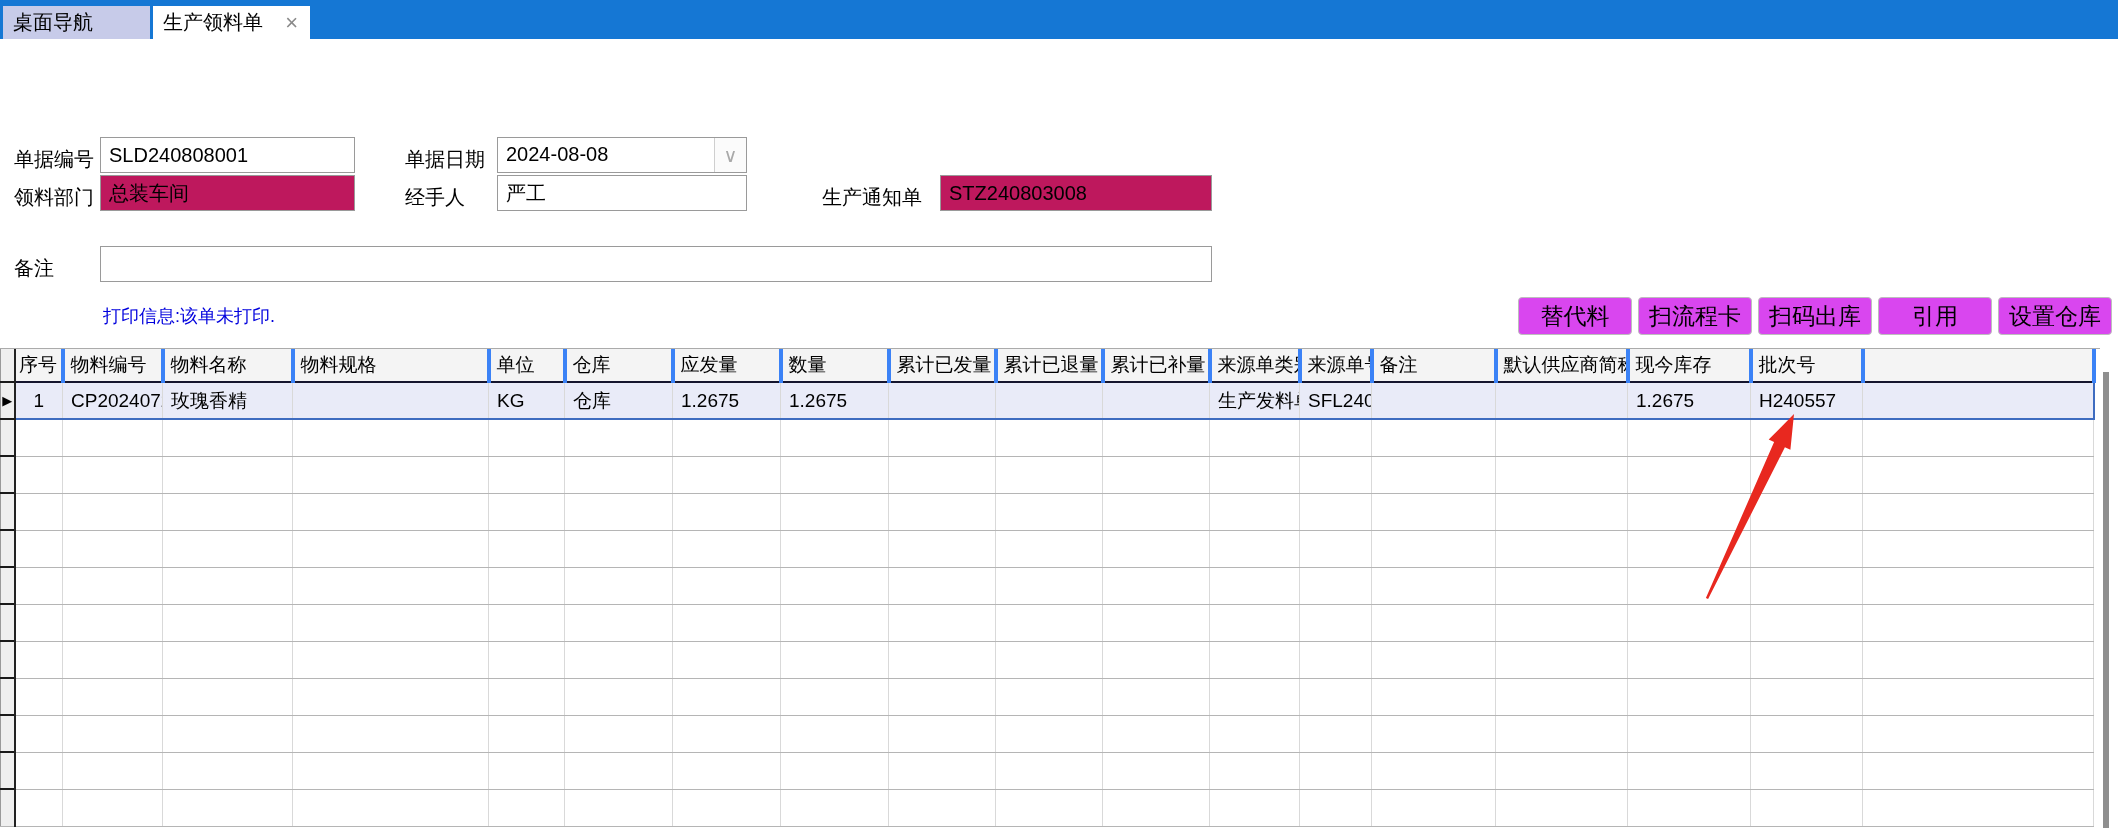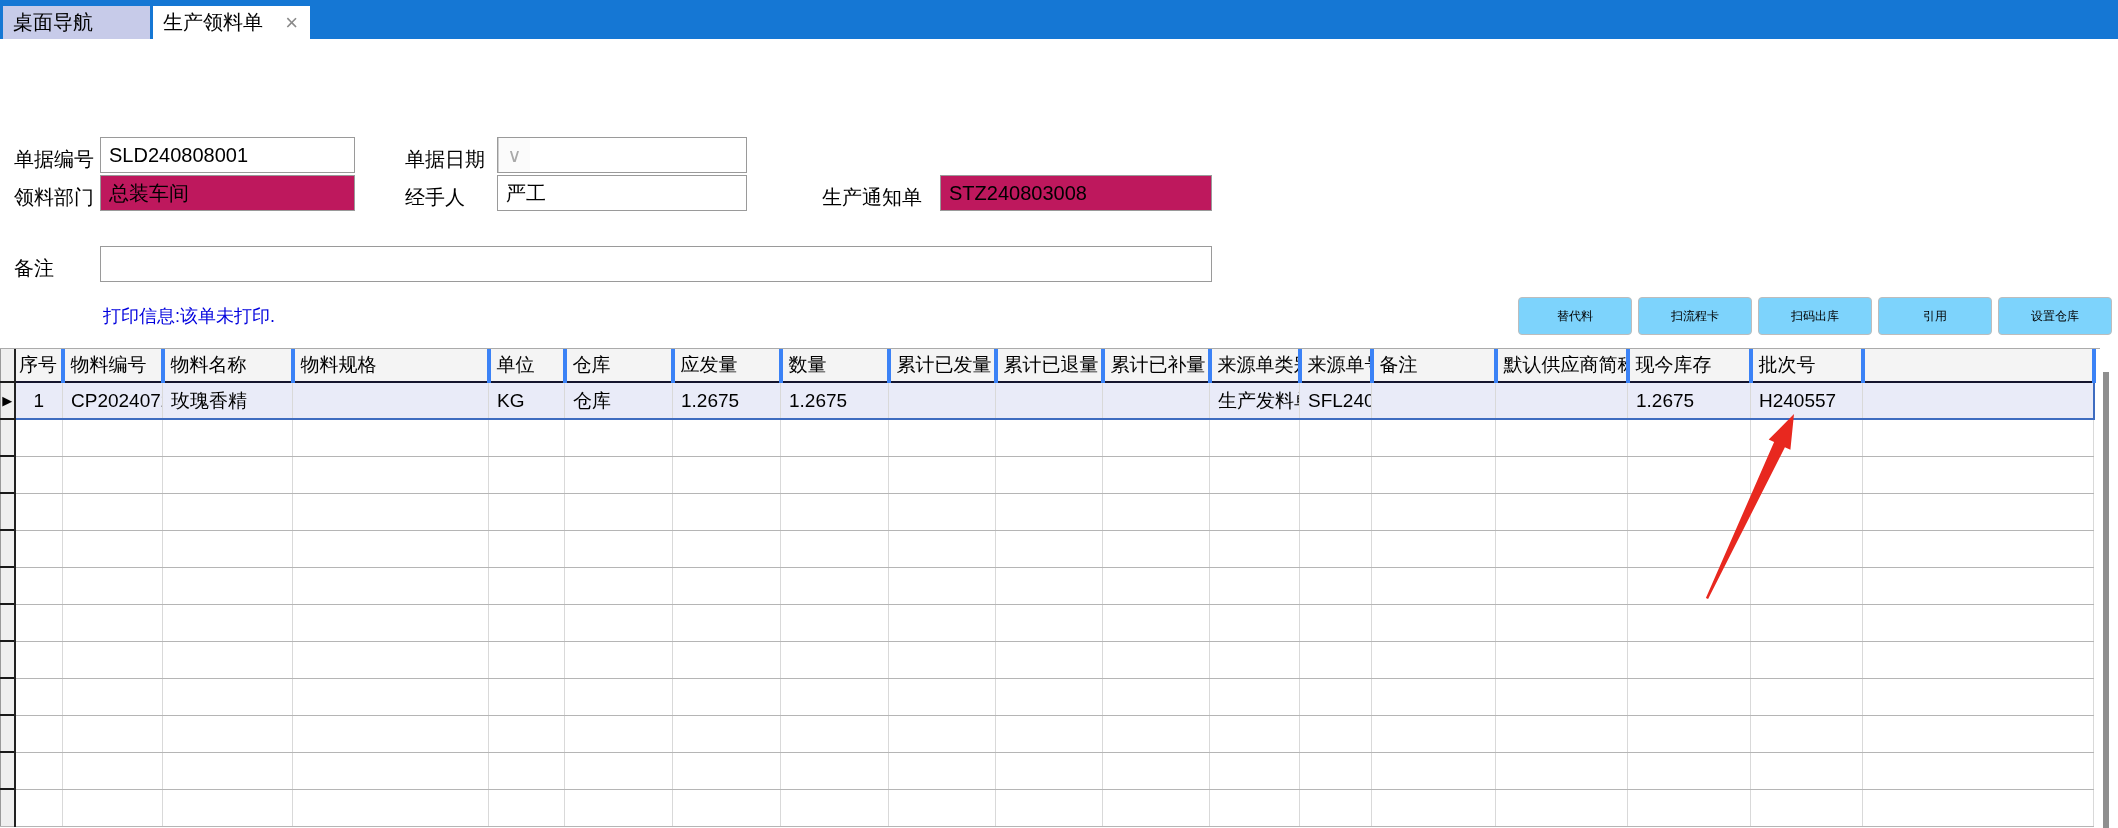--- a/index.html
+++ b/index.html
@@ -20,22 +20,22 @@
   .finput { position:absolute; height:36px; border:1px solid #9a9a9a; background:#fff;
             font-size:20px; padding:0 8px; font-family:inherit; color:#000; }
   .finput.cyan { background:#be185d; }
   .combo { position:absolute; height:36px; border:1px solid #9a9a9a; background:#fff; display:flex; }
   .combo .val { flex:1; font-size:20px; padding:5px 0 0 8px; }
   .combo .btn { width:32px; border-left:1px solid #cfcfcf; background:#fbfbfb; color:#a9a9a9;
                 font-size:19px; display:flex; align-items:center; justify-content:center; }
   .printinfo { position:absolute; left:103px; top:304px; color:#0000dd; font-size:18px; }
 
   
-  .toolbar-btn { position:absolute; top:297px; width:114px; height:38px; background:#7dd3fc;
-      border:1px solid #bdbdbd; border-radius:4px; font-size:12px; font-family:inherit; color:#000; }
+  .toolbar-btn { position:absolute; top:297px; width:114px; height:38px; background:#d946ef;
+      border:1px solid #bdbdbd; border-radius:4px; font-size:23px; font-family:inherit; color:#000; }
 
   
   .grid-wrap { position:absolute; left:0; top:348px; width:2100px; border-top:1px solid #ababab; }
   table.grid { border-collapse:collapse; table-layout:fixed; width:2093px; }
   table.grid th { height:33px; background:#f4f4f4; font-weight:normal; font-size:19px;
       text-align:left; padding:0 0 0 6px; white-space:nowrap; overflow:hidden;
       border-right:4px solid #3b82f6; }
   table.grid td { height:37px; background:#fff; font-size:19px; padding:0 0 0 8px;
       white-space:nowrap; overflow:hidden; border-right:1px solid #d9d9d9;
       border-bottom:1px solid #b5b5b5; }
@@ -65,20 +65,21 @@
     <span>生产领料单</span>
     <span class="close">×</span>
   </div>
 </div>
 
 <div class="flabel" style="left:14px; top:146px;">单据编号</div>
 <input class="finput" style="left: 100px; top: 137px; width: 255px;" value="SLD240808001">
 
 <div class="flabel" style="left:405px; top:146px;">单据日期</div>
 <div class="combo" style="left:497px; top:137px; width:250px;">
+  <div class="val">2024-08-08</div>
   <div class="btn">∨</div>
 </div>
 
 <div class="flabel" style="left:14px; top:184px;">领料部门</div>
 <input class="finput cyan" style="left: 100px; top: 175px; width: 255px;" value="总装车间">
 
 <div class="flabel" style="left:405px; top:184px;">经手人</div>
 <input class="finput" style="left: 497px; top: 175px; width: 250px;" value="严工">
 
 <div class="flabel" style="left:822px; top:184px;">生产通知单</div>

